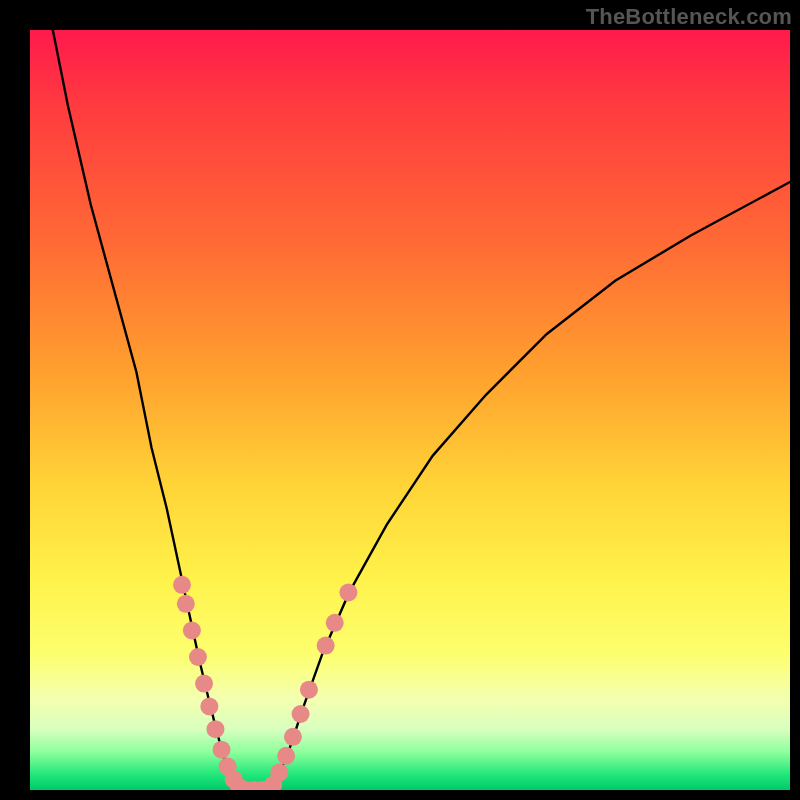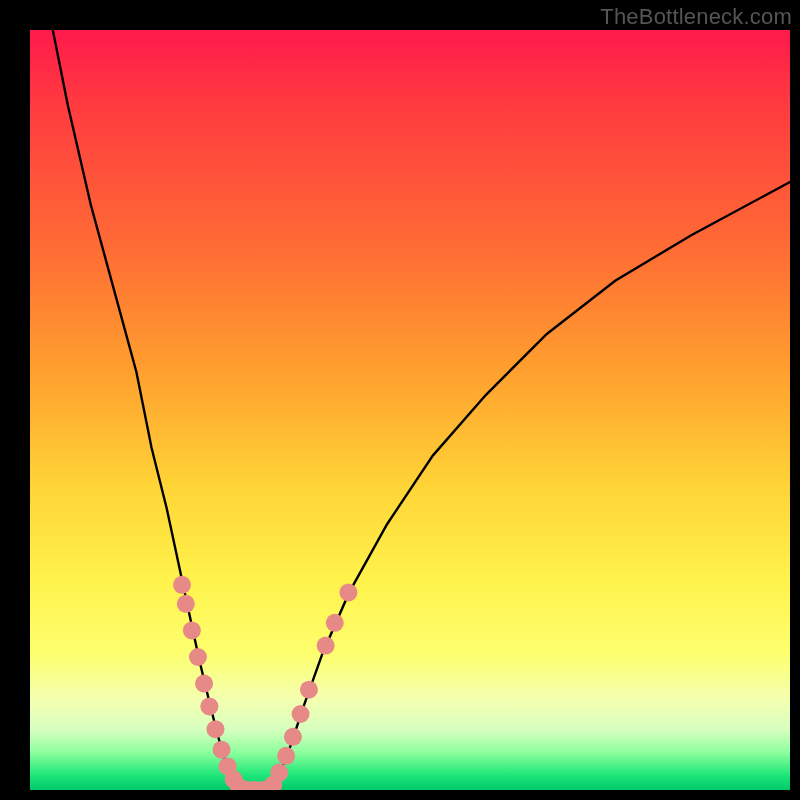--- a/index.html
+++ b/index.html
@@ -39,21 +39,21 @@
       #20e77a 98%,
       #00c96a 100%
     );
   }
   .watermark {
     position: absolute;
     top: 4px;
     right: 8px;
     color: #555;
     font-size: 22px;
-    font-weight: 400;
+    font-weight: 700;
     letter-spacing: 0.2px;
     user-select: none;
   }
   svg.curve {
     position: absolute;
     left: 0; top: 0;
     width: 760px; height: 760px;
   }
 </style>
 </head>

